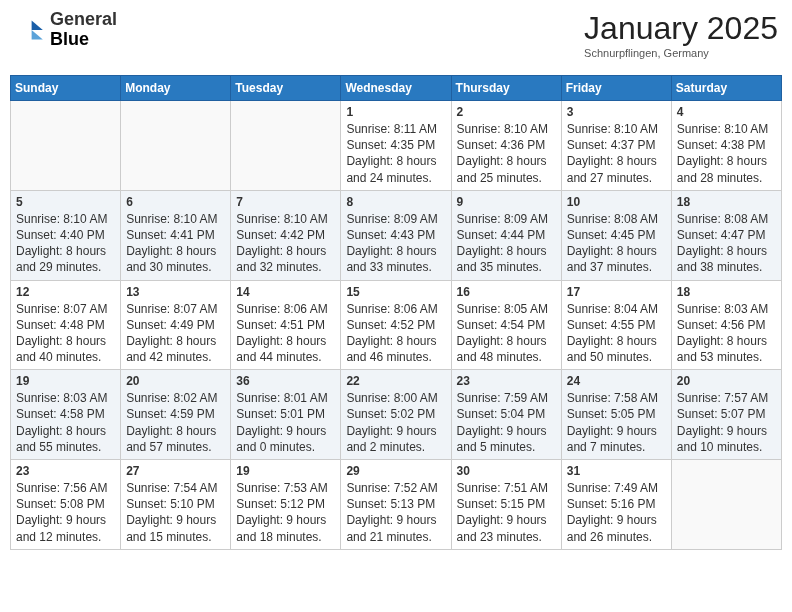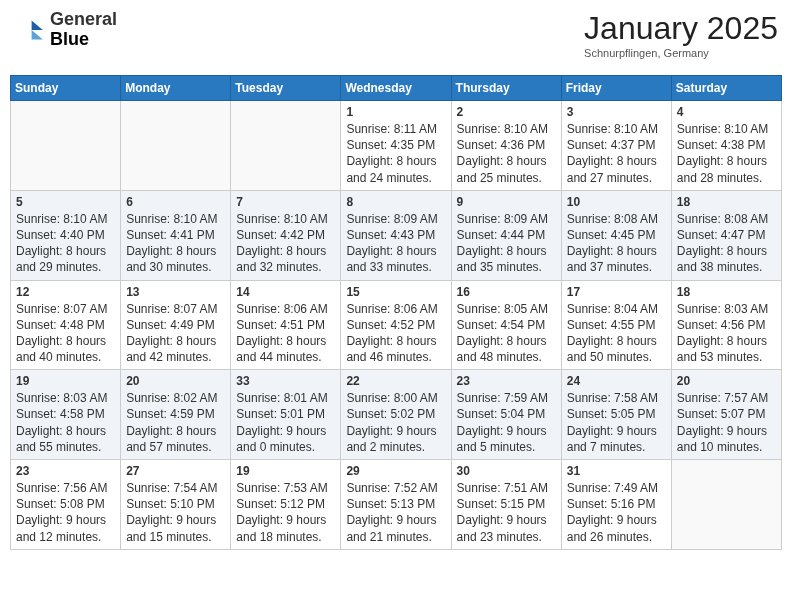--- a/index.html
+++ b/index.html
@@ -204,21 +204,21 @@
       <tr class="row-shaded">
         <td>
           <span class="day-number">19</span>
           <div class="cell-content">Sunrise: 8:03 AM<br>Sunset: 4:58 PM<br>Daylight: 8 hours<br>and 55 minutes.</div>
         </td>
         <td>
           <span class="day-number">20</span>
           <div class="cell-content">Sunrise: 8:02 AM<br>Sunset: 4:59 PM<br>Daylight: 8 hours<br>and 57 minutes.</div>
         </td>
         <td>
-          <span class="day-number">33</span>
+          <span class="day-number">36</span>
           <div class="cell-content">Sunrise: 8:01 AM<br>Sunset: 5:01 PM<br>Daylight: 9 hours<br>and 0 minutes.</div>
         </td>
         <td>
           <span class="day-number">22</span>
           <div class="cell-content">Sunrise: 8:00 AM<br>Sunset: 5:02 PM<br>Daylight: 9 hours<br>and 2 minutes.</div>
         </td>
         <td>
           <span class="day-number">23</span>
           <div class="cell-content">Sunrise: 7:59 AM<br>Sunset: 5:04 PM<br>Daylight: 9 hours<br>and 5 minutes.</div>
         </td>

